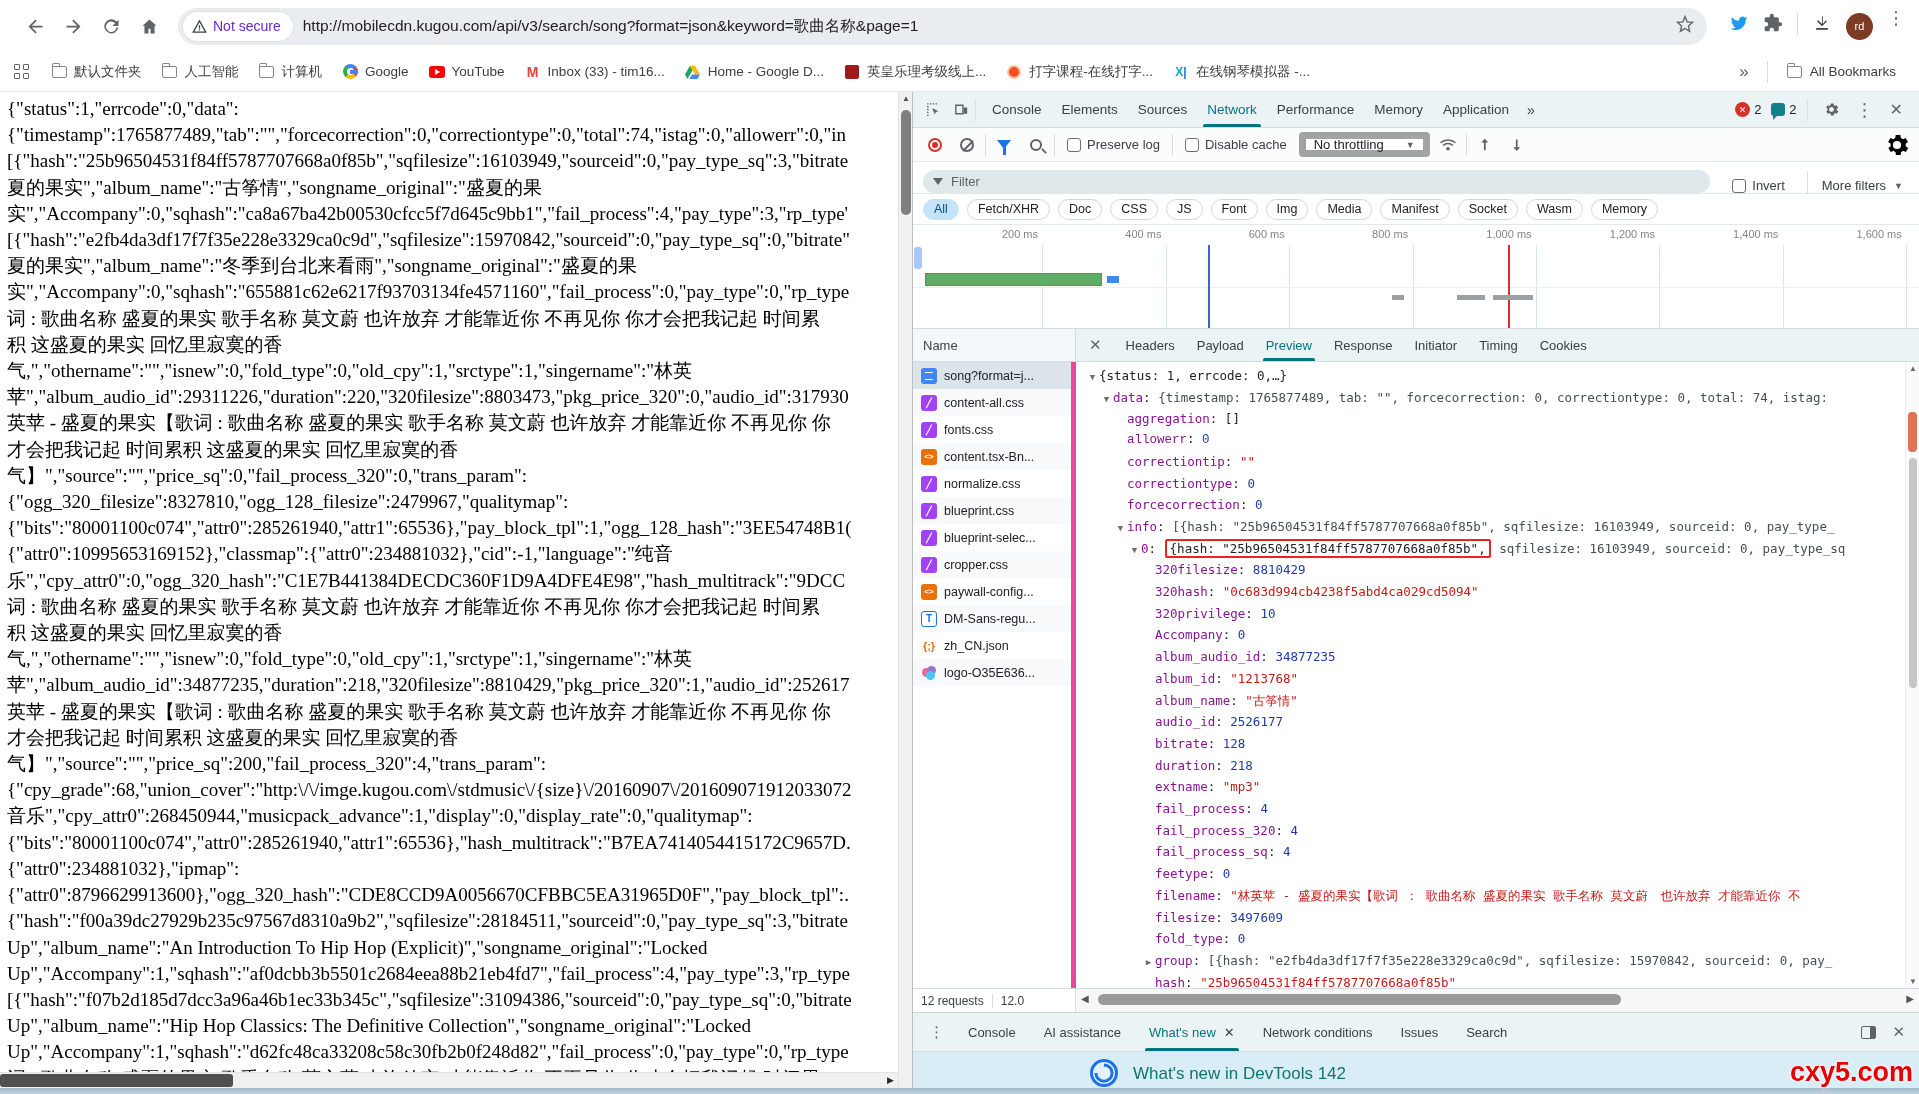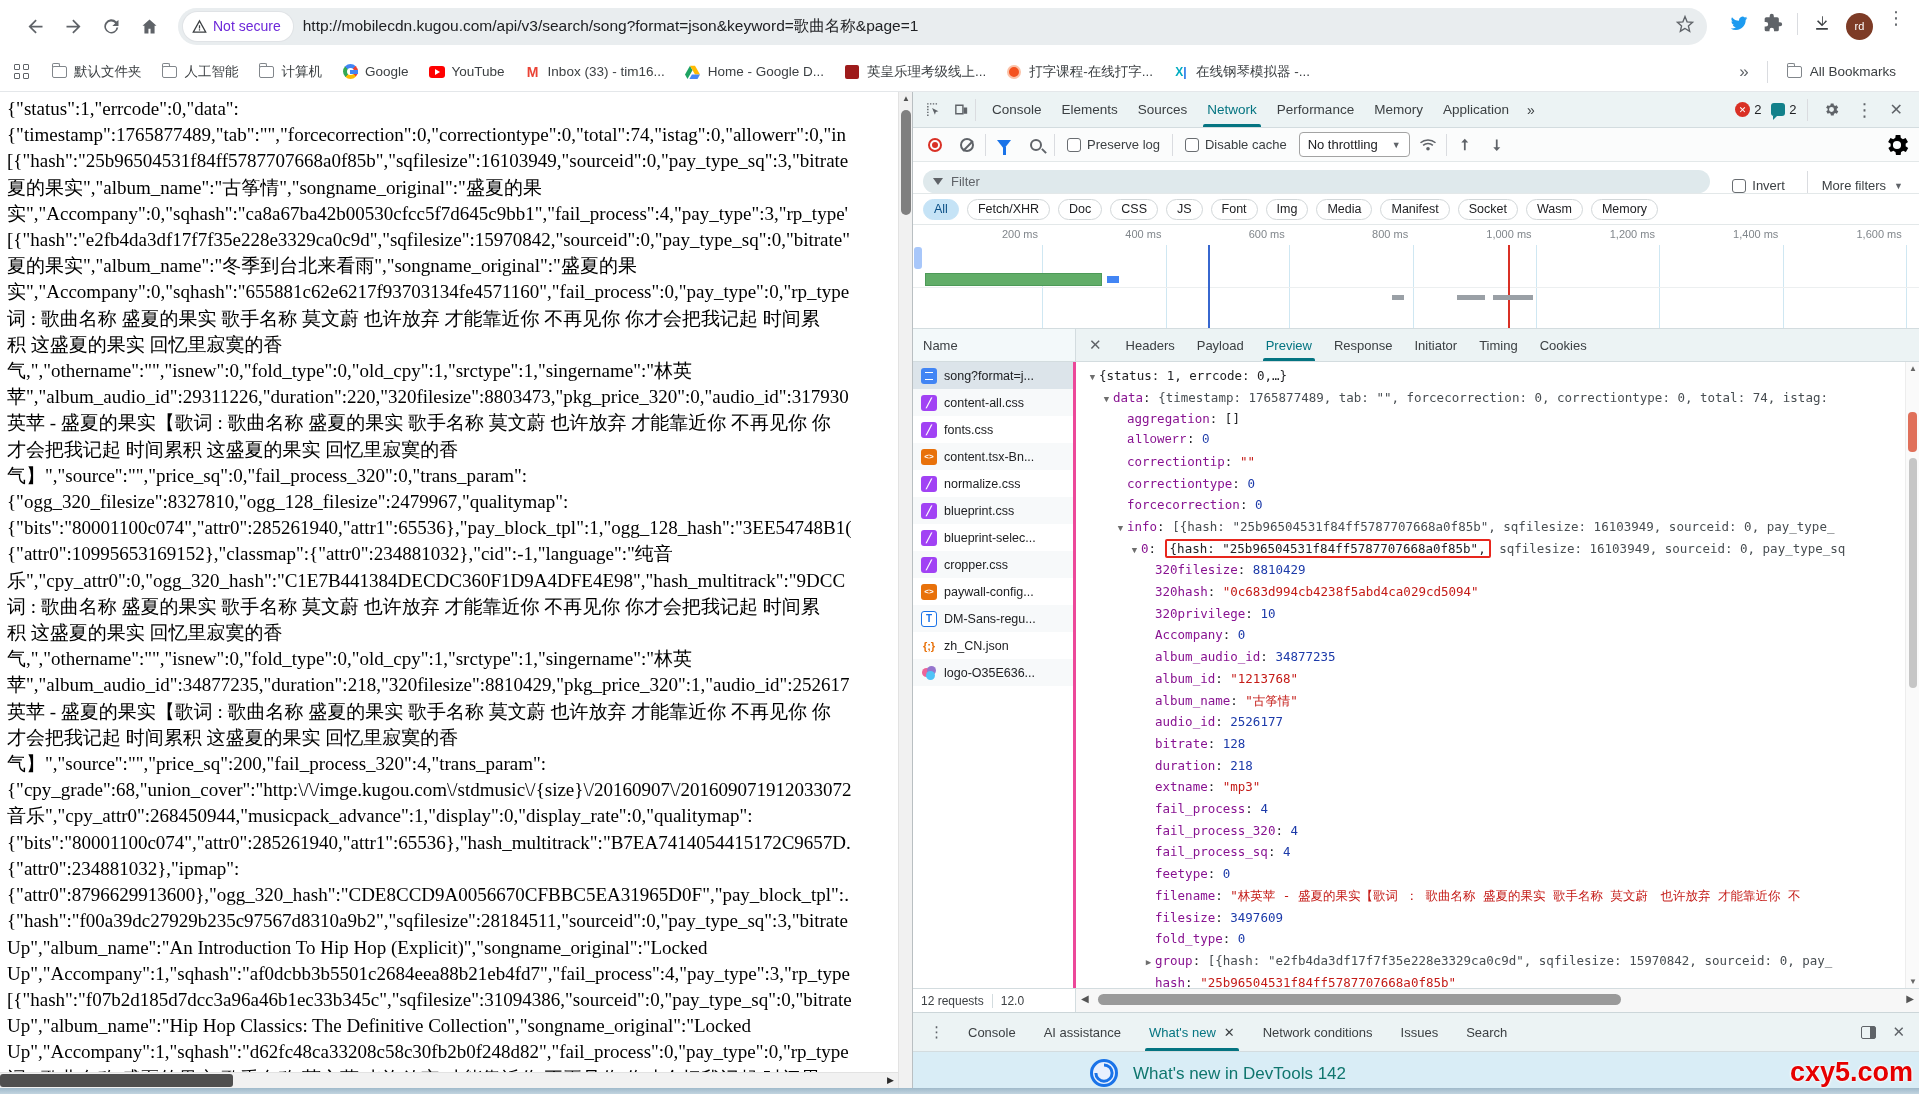--- a/index.html
+++ b/index.html
@@ -87,22 +87,22 @@
   .rec { width:14px; height:14px; border:2px solid #d93025; border-radius:50%; position:relative; }
   .rec::after { content:""; position:absolute; inset:2px; background:#d93025; border-radius:50%; }
   .clear-ic { width:14px; height:14px; border:2px solid #5f6368; border-radius:50%; position:relative; }
   .clear-ic::after { content:""; position:absolute; left:-1px; top:5px; width:14px; height:2px; background:#5f6368; transform:rotate(-45deg); }
   .funnel { width:0; height:0; border-left:7px solid transparent; border-right:7px solid transparent; border-top:9px solid #1a73e8; position:relative; }
   .funnel::after { content:""; position:absolute; left:-1.5px; top:-2px; width:3px; height:8px; background:#1a73e8; }
   .mag { width:12px; height:12px; border:2px solid #5f6368; border-radius:50%; position:relative; }
   .mag::after { content:""; position:absolute; left:9px; top:9px; width:6px; height:2px; background:#5f6368; transform:rotate(45deg); }
   .cb { width:14px; height:14px; border:1.6px solid #696d71; border-radius:3px; background:#fff; margin-right:6px; flex:0 0 auto; }
   .cb-group { display:flex; align-items:center; padding:0 8px; white-space:nowrap; font-size:13px; }
-  .throttle { height:25px; border:1px solid #a3a3a3; border-radius:4px; background:#fff; display:flex;
-    align-items:center; gap:14px; padding:0 8px; font-size:13px; color:#202124; white-space:nowrap; }
+  .throttle { height:25px; border:7px solid #a3a3a3; border-radius:4px; background:#fff; display:flex;
+    align-items:center; gap:22px; padding:0 8px; font-size:13px; color:#202124; white-space:nowrap; }
   .caret { font-size:9px; color:#5f6368; }
   .up-arr, .dn-arr { font-size:15px; color:#5f6368; font-weight:bold; }
 
   .dt-filterrow { height:32px; background:#fff; border-bottom:1px solid #e3e8e9; display:flex; align-items:flex-end; padding:0 10px; gap:14px; flex:0 0 auto; }
   .filter-pill { flex:1; height:23px; background:#dfe9ec; border-radius:12px; display:flex; align-items:center;
     padding:0 10px; gap:8px; color:#5f6368; font-size:13px; }
   .mini-funnel { width:0; height:0; border-left:5px solid transparent; border-right:5px solid transparent; border-top:7px solid #5f6368; }
   .morefilters { display:flex; align-items:center; gap:8px; white-space:nowrap; font-size:13px; padding-right:6px; }
 
   .dt-chips { height:31px; background:#fff; border-bottom:1px solid #e3e8e9; display:flex; align-items:center; padding:0 10px; gap:8px; flex:0 0 auto; overflow:hidden; }
@@ -127,21 +127,21 @@
   .dt-detailhdr { height:33px; border-bottom:1px solid #d3dcdf; display:flex; align-items:stretch; flex:0 0 auto; background:#f3f9fa; }
   .name-col-hdr { width:163px; border-right:1px solid #d3dcdf; display:flex; align-items:center;
     padding-left:10px; font-size:13px; color:#3c4043; background:#f3f9fa; flex:0 0 auto; }
   #detail-tabs { display:flex; align-items:stretch; background:#ecf3f4; flex:1; }
   .close-x { padding:0 13px; display:flex; align-items:center; font-size:15px; color:#5f6368; }
   .detail-tab { padding:0 11px; display:flex; align-items:center; font-size:13px; color:#3c4043; position:relative; white-space:nowrap; }
   .detail-tab.active { color:#047481; }
   .detail-tab.active::after { content:""; position:absolute; left:8px; right:8px; bottom:0; height:3px; background:#047481; border-radius:2px 2px 0 0; }
 
   .dt-main { flex:1; display:flex; min-height:0; }
-  #req-col { width:163px; border-right:3px solid #ec4899; flex:0 0 auto; overflow:hidden; }
+  #req-col { width:163px; border-right:5px solid #ec4899; flex:0 0 auto; overflow:hidden; }
   .req-row { height:27px; display:flex; align-items:center; gap:7px; padding-left:8px; white-space:nowrap; overflow:hidden; }
   .req-row:nth-child(even) { background:#f7f9fa; }
   .req-row.selected { background:#dce4ea; }
   .req-row .lbl { font-size:12.5px; color:#202124; overflow:hidden; text-overflow:ellipsis; }
   .fico { width:16px; height:16px; border-radius:3px; flex:0 0 auto; display:flex; align-items:center; justify-content:center; font-size:9px; font-weight:bold; }
   .fico.doc { background:#4285f4; }
   .fico.doc::after { content:""; width:8px; height:6px; border-top:1.5px solid #fff; border-bottom:1.5px solid #fff; }
   .fico.css { background:#a142f4; color:#fff; }
   .fico.css::after { content:"╱"; font-size:9px; }
   .fico.script { background:#e8710a; color:#fff; }

